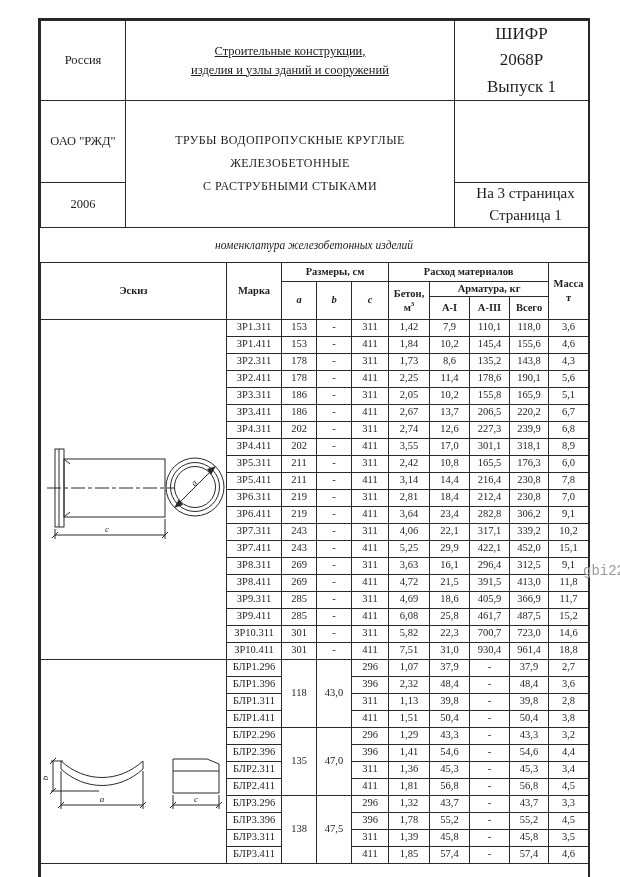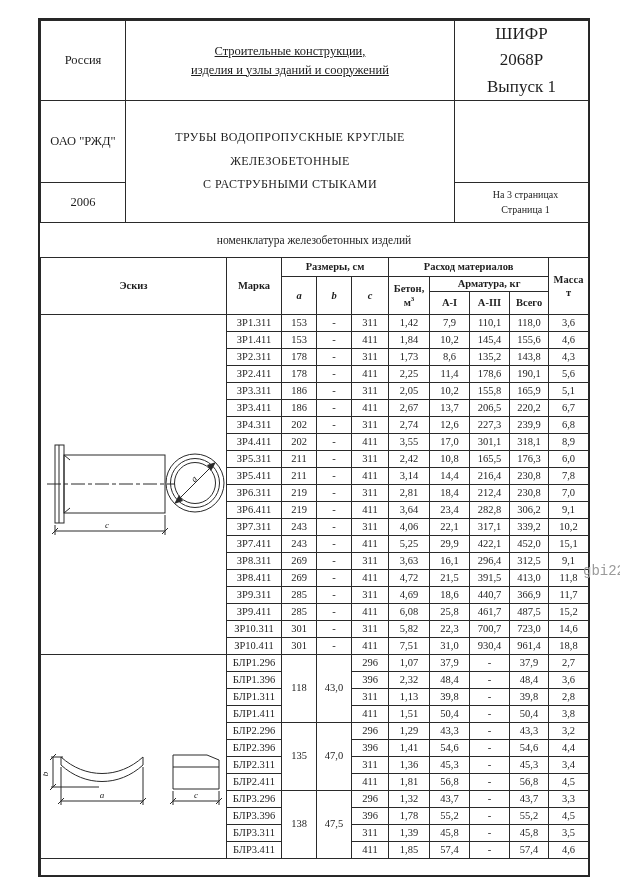--- a/index.html
+++ b/index.html
@@ -10,23 +10,23 @@
   .frame{position:absolute;left:38px;top:18px;width:548px;border:2px solid #262626;background:#fff;}
   table{border-collapse:collapse;width:100%;table-layout:fixed;}
   td,th{border:1px solid #2a2a2a;text-align:center;vertical-align:middle;padding:0;font-weight:normal;}
   
   .hdr-c1{width:85px;} .hdr-c2{width:329px;} .hdr-c3{width:134px;}
   .hr1{height:70px;} .hr2{height:82px;} .hr3{height:40px;}
   .cell-country,.cell-org,.cell-year{font-size:12.5px;text-align:center;}
   .series{font-size:12.5px;line-height:1.5;text-decoration:underline;}
   .doc-title{font-size:12px;letter-spacing:.45px;line-height:1.95;}
   .cipher{font-size:17px;line-height:1.55;}
-  .pages{font-size:10px;line-height:1.45;padding-left:8px;}
+  .pages{font-size:15px;line-height:1.45;padding-left:8px;}
   
-  .subtitle{height:34px;display:flex;align-items:center;justify-content:center;font-size:11.5px;}
+  .subtitle{height:34px;display:flex;align-items:center;justify-content:center;font-size:11.5px;font-style:italic;}
   
   .main-table thead th{font-size:10.5px;line-height:1.25;font-weight:bold;}
   .th1{height:19px;} .th2{height:15px;} .th3{height:23px;}
   .dimhdr{font-style:italic;}
   .main-table tbody td{font-size:10.5px;height:16px;line-height:1;}
   .sketch-cell{padding:0;}
   .sketch-cell svg{display:block;margin:0 auto;}
   .empty-cell{height:13px;}
   sup{font-size:7px;}
   .watermark{position:absolute;left:583px;top:563px;font-size:14px;color:#9a9a9a;
@@ -320,21 +320,21 @@
           <td>413,0</td>
           <td>11,8</td>
         </tr>
         <tr>
           <td>ЗР9.311</td>
           <td>285</td>
           <td>-</td>
           <td>311</td>
           <td>4,69</td>
           <td>18,6</td>
-          <td>440,7</td>
+          <td>405,9</td>
           <td>366,9</td>
           <td>11,7</td>
         </tr>
         <tr>
           <td>ЗР9.411</td>
           <td>285</td>
           <td>-</td>
           <td>411</td>
           <td>6,08</td>
           <td>25,8</td>

